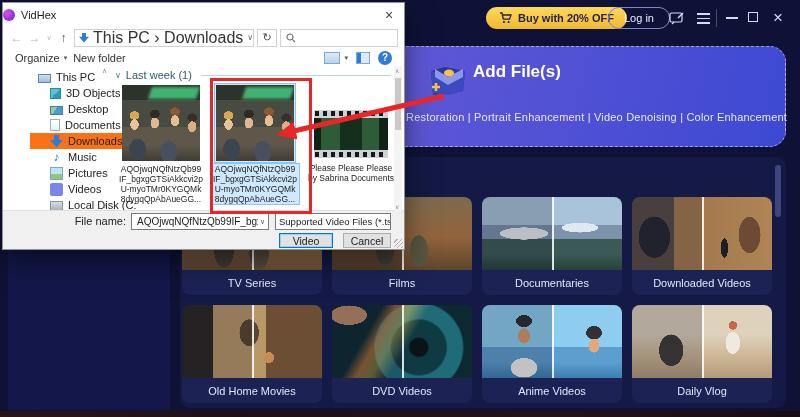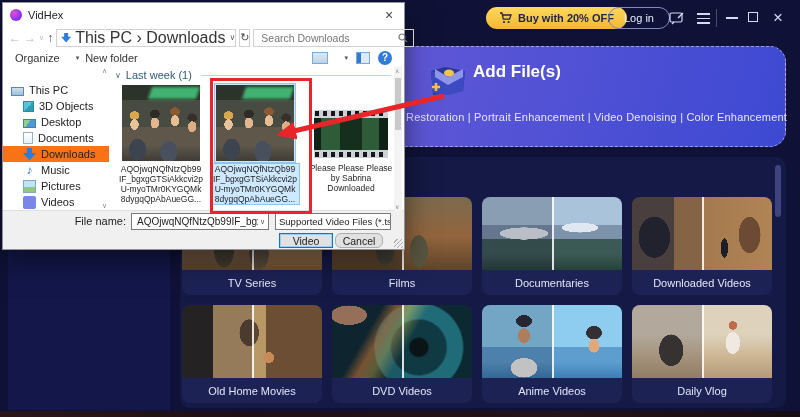--- a/index.html
+++ b/index.html
@@ -82,48 +82,48 @@
     linear-gradient(180deg,#8ecdf0 0 58%,#5d9ecf 58% 78%,#3c7fb5 100%);}
   .th-vlog{background:
     radial-gradient(ellipse 20px 26px at 28% 62%,#3f3a35 60%,transparent 61%),
     radial-gradient(circle 7px at 72% 28%,#c06a4a 60%,transparent 61%),
     radial-gradient(ellipse 12px 18px at 72% 52%,#efe9e2 60%,transparent 61%),
     linear-gradient(180deg,#ded2bd 0 40%,#cdb795 70%,#b49a78 100%);}
 
   
   .dialog{position:absolute;left:2px;top:2px;width:403px;height:248px;background:#fff;z-index:10;
       border:1px solid #8f9398;box-sizing:border-box;box-shadow:0 10px 26px rgba(0,0,0,.5);font-size:11px;color:#222;}
-  .dlg-title{position:absolute;left:0;top:0;right:0;height:23px;display:flex;align-items:center;padding-left:7px;}
+  .dlg-title{position:absolute;left:0;top:0;right:0;height:23px;display:flex;align-items:center;}
   .dlg-appicon{width:12px;height:12px;border-radius:50%;margin-right:6px;
       background:radial-gradient(circle at 35% 35%,#e44fd0,#7b2ff7 70%);}
   .dlg-close{position:absolute;right:0;top:0;width:30px;height:23px;display:flex;align-items:center;justify-content:center;
       font-size:14px;color:#444;cursor:pointer;}
   .dlg-nav{position:absolute;left:0;top:23px;right:0;height:23px;display:flex;align-items:center;padding:0 6px;gap:3px;}
   .nav-glyph{width:15px;text-align:center;font-size:12px;color:#b8b8b8;cursor:pointer;}
   .nav-glyph.en{color:#4a4a4a;}
   .crumb-box{display:flex;align-items:center;height:18px;border:1px solid #d2d2d2;box-sizing:border-box;
       padding:0 4px;gap:4px;width:180px;cursor:pointer;}
   .crumb-text{font-size:16px;color:#333;white-space:nowrap;}
   .crumb-chev{margin-left:auto;font-size:8px;color:#666;}
   .refresh-box{width:20px;height:18px;border:1px solid #d2d2d2;box-sizing:border-box;display:flex;align-items:center;
       justify-content:center;font-size:11px;color:#444;cursor:pointer;}
   .search-box{display:flex;align-items:center;height:18px;border:1px solid #d2d2d2;box-sizing:border-box;flex:1;padding:0 5px;}
   .search-box input{border:none;outline:none;flex:1;font-size:10.5px;font-family:inherit;color:#333;min-width:0;}
   .search-box input::placeholder{color:#767676;}
   .dlg-toolbar{position:absolute;left:0;top:46px;right:0;height:17px;display:flex;align-items:center;
       padding:0 12px;gap:6px;font-size:11px;color:#333;}
-  .tb-item{cursor:pointer;display:flex;align-items:center;gap:16px;}
+  .tb-item{cursor:pointer;display:flex;align-items:center;gap:4px;}
   .dd{font-size:7px;color:#555;}
   .tb-right{margin-left:auto;display:flex;align-items:center;gap:8px;}
   .chip-view{width:16px;height:12px;border:1px solid #7fa8cc;background:linear-gradient(#dceaf6,#b8d4ea);box-sizing:border-box;}
   .chip-cols{width:14px;height:12px;border:1px solid #7fa8cc;background:linear-gradient(90deg,#2f7bd9 35%,#dceaf6 35%);box-sizing:border-box;}
   .chip-help{width:14px;height:14px;border-radius:50%;background:#2f7bd9;color:#fff;font-size:10px;font-weight:bold;
       display:flex;align-items:center;justify-content:center;cursor:pointer;}
 
-  .dlg-side{position:absolute;left:0;top:79px;width:106px;bottom:38px;overflow:hidden;}
+  .dlg-side{position:absolute;left:0;top:66px;width:106px;bottom:38px;overflow:hidden;padding-left:27px;}
   .side-row{display:flex;align-items:center;height:16px;padding-left:8px;cursor:pointer;white-space:nowrap;}
   .side-row.child{padding-left:20px;}
   .side-row.sel{background:#f97316;}
   .side-scroll{position:absolute;left:98px;top:63px;width:10px;bottom:38px;font-size:7px;color:#8a8a8a;}
   .side-scroll .up{position:absolute;top:1px;left:1px;cursor:pointer;}
   .side-scroll .dn{position:absolute;bottom:1px;left:1px;cursor:pointer;}
   .si{width:13px;height:13px;flex:none;margin-right:5px;box-sizing:border-box;display:flex;align-items:center;justify-content:center;}
   .si-pc{height:9px;margin-top:2px;background:linear-gradient(#cfe0f0,#9dbfdd);border:1px solid #5d87ad;}
   .si-cube{width:11px;height:11px;background:linear-gradient(135deg,#57c4d8 50%,#2f9cb4 50%);border:1px solid #2b8aa0;}
   .si-desktop{height:9px;margin-top:2px;background:linear-gradient(120deg,#8fd08a 40%,#4c9ad4 40%);border:1px solid #4c7ba0;}
@@ -175,21 +175,21 @@
   .fn-label{position:absolute;left:55px;top:4px;width:68px;text-align:right;}
   .fn-combo{position:absolute;left:128px;top:2px;width:138px;height:17px;border:1px solid #7a7a7a;background:#fff;
       box-sizing:border-box;display:flex;align-items:center;padding:0 3px;cursor:text;}
   .fn-combo input{border:none;outline:none;flex:1;font-size:10px;font-family:inherit;color:#222;min-width:0;background:transparent;}
   .ft-combo{position:absolute;left:272px;top:2px;width:116px;height:17px;border:1px solid #7a7a7a;background:#fff;
       box-sizing:border-box;display:flex;align-items:center;padding:0 3px;font-size:9.5px;white-space:nowrap;overflow:hidden;cursor:pointer;}
   .combo-chev{margin-left:auto;font-size:7px;color:#555;flex:none;}
   .btn{position:absolute;top:22px;height:15px;box-sizing:border-box;background:#e1e1e1;border:1px solid #adadad;
       font-size:10.5px;display:flex;align-items:center;justify-content:center;cursor:pointer;color:#222;}
   .btn-open{left:276px;width:54px;border:1px solid #0078d7;box-shadow:inset 0 0 0 1px #9ecdf2;}
-  .btn-cancel{left:332px;width:48px;border-radius:6px;}
+  .btn-cancel{left:340px;width:48px;}
   .grip{position:absolute;right:1px;bottom:1px;width:9px;height:9px;cursor:nwse-resize;
       background:repeating-linear-gradient(135deg,transparent 0 2px,#b0b0b0 2px 3px);}
 
   
   .anno-rect{position:absolute;left:210px;top:78px;width:96px;height:130px;border:3px solid #e8262a;z-index:40;pointer-events:none;}
   .anno-arrow{position:absolute;left:0;top:0;z-index:50;pointer-events:none;}
 </style>
 </head>
 <body>
 
@@ -314,21 +314,20 @@
       <span class="nav-glyph">→</span>
       <span class="nav-glyph" style="font-size:7px;width:8px">∨</span>
       <span class="nav-glyph en">↑</span>
       <div class="crumb-box">
         <span class="si si-down" style="width:10px;height:10px;margin:0"></span>
         <span class="crumb-text">This PC › Downloads</span>
         <span class="crumb-chev">∨</span>
       </div>
       <div class="refresh-box">↻</div>
       <div class="search-box">
-        <input readonly="" placeholder="Search Downloads" style="">
         <svg width="10" height="10" viewBox="0 0 10 10">
           <circle cx="4" cy="4" r="3" fill="none" stroke="#767676" stroke-width="1.2"></circle>
           <path d="M6.3 6.3 L9 9" stroke="#767676" stroke-width="1.2"></path>
         </svg>
       </div>
     </div>
 
     <div class="dlg-toolbar">
       <span class="tb-item">
         <span>Organize</span>
@@ -422,21 +421,21 @@
       </div>
 
       <div class="tile t3">
         <div class="thumb-film">
           <div class="holes top"></div>
           <div class="mid"></div>
           <div class="holes bot"></div>
         </div>
         <div class="names" style="margin-top:5px">
           <div>Please Please Please</div>
-          <div>by Sabrina Downloaded</div>
+          <div>by Sabrina Documents</div>
         </div>
       </div>
     </div>
 
     <div class="pane-scroll">
       <span class="a up">∧</span>
       <div class="thumbbar"></div>
       <span class="a dn">∨</span>
     </div>
 

